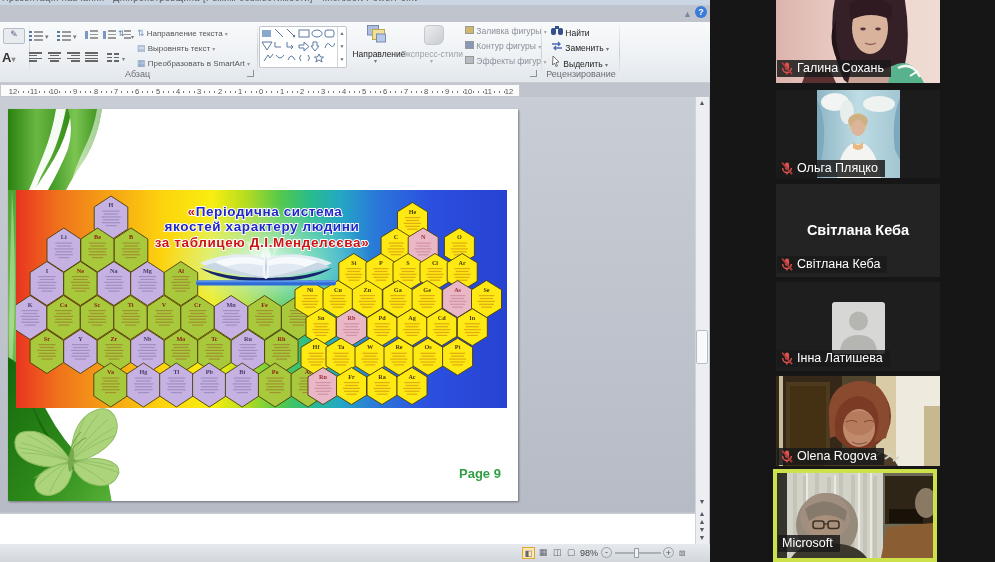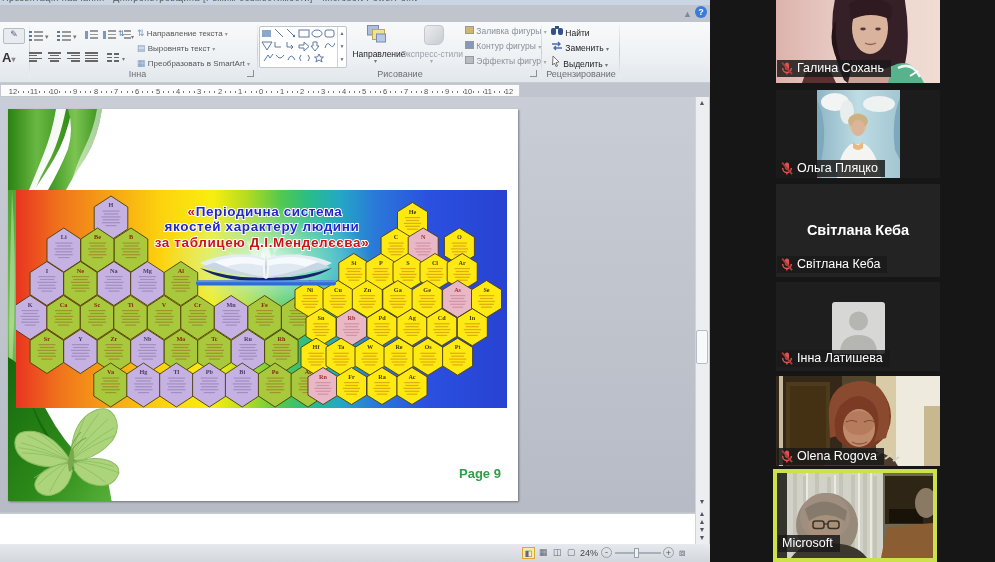--- a/index.html
+++ b/index.html
@@ -10,22 +10,21 @@
 <div class="abs" style="left:0;top:0;width:710px;height:5px;background:#cad6e4;overflow:hidden">
       <div style="font-size:9px;color:#555;margin:-7px 0 0 2px;letter-spacing:0.5px">Презентація навчання «Дніпропетровщина [Режим совместимости] - Microsoft PowerPoint</div>
     </div>
     <div class="abs" style="left:683px;top:9px;color:#7a8aa0;font-size:9px">▲</div>
     <div class="abs" style="left:695px;top:6px;width:12px;height:12px;border-radius:50%;background:#3a7ad8;color:#fff;font-size:9px;font-weight:bold;text-align:center;line-height:12px">?</div>
     <div class="abs" style="left:0;top:22px;width:710px;height:61px;background:linear-gradient(#f8fafb,#eef1f4 60%,#e2e7ec);border-bottom:1px solid #c8ccd2"></div>
     <div class="abs" style="left:29px;top:25px;width:1px;height:54px;background:linear-gradient(#eef1f4,#c9ced4,#eef1f4)"></div>
     <div class="abs" style="left:257px;top:25px;width:1px;height:54px;background:linear-gradient(#eef1f4,#c9ced4,#eef1f4)"></div>
     <div class="abs" style="left:541px;top:25px;width:1px;height:54px;background:linear-gradient(#eef1f4,#c9ced4,#eef1f4)"></div>
     <div class="abs" style="left:619px;top:25px;width:1px;height:54px;background:linear-gradient(#eef1f4,#c9ced4,#eef1f4)"></div>
-    <div class="abs" style="left:30px;top:69px;width:215px;text-align:center;font-size:9px;color:#6b6f75">Інна</div>
-    <div class="abs" style="left:259px;top:69px;width:282px;text-align:center;font-size:9px;color:#6b6f75">Рисование</div>
+    <div class="abs" style="left:30px;top:69px;width:215px;text-align:center;font-size:9px;color:#6b6f75">Абзац</div>
     <div class="abs" style="left:543px;top:69px;width:76px;text-align:center;font-size:9px;color:#6b6f75">Рецензирование</div>
     <div class="abs" style="left:3px;top:28px;width:22px;height:16px;border:1px solid #b8bcc2;border-radius:2px;background:#e8ecf0;font-size:9px;color:#557;text-align:center">✎</div>
     <div class="abs" style="left:2px;top:50px;font-size:13px;font-weight:bold;color:#333">А<span style="font-size:8px;color:#888">▾</span></div>
     <div class="abs" style="left:29px;top:31px;width:2.5px;height:2px;background:#5a78a0"></div>
     <div class="abs" style="left:33.5px;top:31px;width:9px;height:1.5px;background:#999"></div>
     <div class="abs" style="left:29px;top:35px;width:2.5px;height:2px;background:#5a78a0"></div>
     <div class="abs" style="left:33.5px;top:35px;width:9px;height:1.5px;background:#999"></div>
     <div class="abs" style="left:29px;top:39px;width:2.5px;height:2px;background:#5a78a0"></div>
     <div class="abs" style="left:33.5px;top:39px;width:9px;height:1.5px;background:#999"></div>
     <div class="abs" style="left:45px;top:33px;font-size:7px;color:#777">▾</div>
@@ -849,21 +848,21 @@
     <div class="abs" style="left:697px;top:99px;width:10px;height:10px;font-size:7px;color:#556;text-align:center">▲</div>
     <div class="abs" style="left:696px;top:330px;width:12px;height:34px;background:#f8f9fa;border:1px solid #b8bcc4;border-radius:2px"></div>
     <div class="abs" style="left:697px;top:498px;width:10px;font-size:7px;color:#556;text-align:center">▼</div>
     <div class="abs" style="left:697px;top:510px;width:10px;font-size:7px;color:#556;text-align:center;line-height:8px">▲<br>▲<br>▼<br>▼</div>
     <div class="abs" style="left:0;top:513px;width:695px;height:31px;background:#fff;border-top:1px solid #c8ccd0"></div>
     <div class="abs" style="left:0;top:544px;width:710px;height:18px;background:linear-gradient(#e6eaee,#d2d7dd)"></div>
     <div class="abs" style="left:522px;top:547px;width:13px;height:12px;border:1px solid #e0a830;background:#fce8b0;font-size:8px;color:#667;text-align:center;line-height:11px">◧</div>
     <div class="abs" style="left:539px;top:547px;font-size:9px;color:#667">▦</div>
     <div class="abs" style="left:553px;top:547px;font-size:9px;color:#667">◫</div>
     <div class="abs" style="left:567px;top:547px;font-size:9px;color:#667">▢</div>
-    <div class="abs" style="left:580px;top:548px;font-size:9px;color:#444">24%</div>
+    <div class="abs" style="left:580px;top:548px;font-size:9px;color:#444">98%</div>
     <div class="abs" style="left:601px;top:547px;width:11px;height:11px;border:1px solid #98a0a8;border-radius:50%;font-size:9px;color:#555;text-align:center;line-height:9px">-</div>
     <div class="abs" style="left:615px;top:552px;width:46px;height:2px;background:#aab0b8"></div>
     <div class="abs" style="left:634px;top:548px;width:5px;height:10px;background:#f0f2f4;border:1px solid #98a0a8"></div>
     <div class="abs" style="left:663px;top:547px;width:11px;height:11px;border:1px solid #98a0a8;border-radius:50%;font-size:9px;color:#555;text-align:center;line-height:10px">+</div>
     <div class="abs" style="left:679px;top:547px;font-size:10px;color:#667">⧈</div>
   </div>
 <div style="position:absolute;left:776px;top:0;width:164px;height:83px;overflow:hidden;background:#e7c9c4">
 <svg width="164" height="83">
 <defs>
         <linearGradient id="t1" x1="0" y1="0" x2="1" y2="0">

